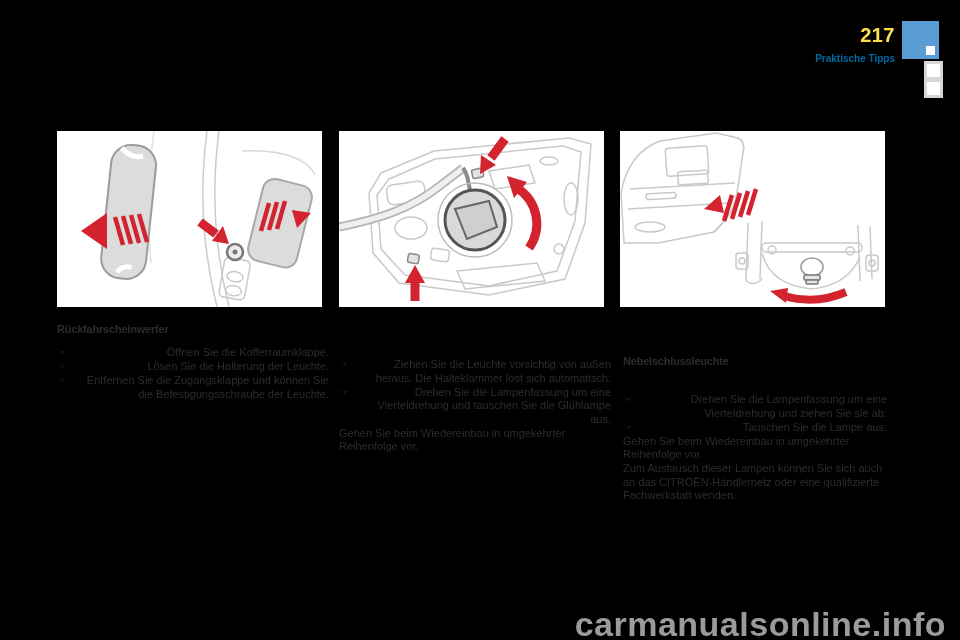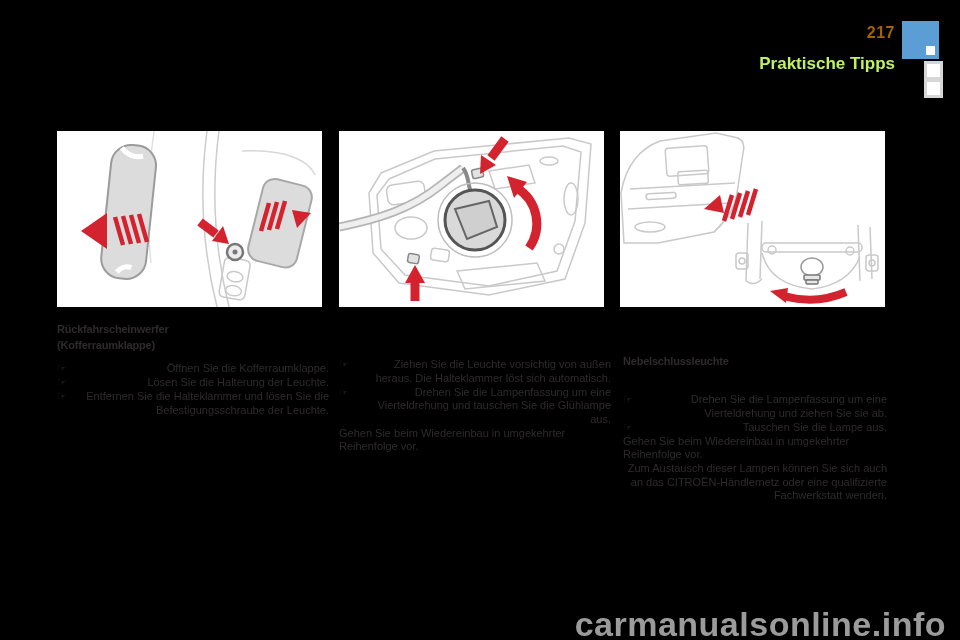--- a/index.html
+++ b/index.html
@@ -4,22 +4,22 @@
 <style>
   html,body{margin:0;padding:0;}
   body{
     width:960px;height:640px;position:relative;overflow:hidden;
     background:#000;font-family:"Liberation Sans",sans-serif;
     -webkit-font-smoothing:antialiased;
   }
   .abs{position:absolute;}
   
   .page-ref{right:65px;top:24px;text-align:right;color:#45454a;}
-  .page-num{font-size:16px;font-weight:bold;letter-spacing:.5px;color:#a16207;}
-  .section-label{font-size:17px;font-weight:bold;margin-top:12px;color:#bef264;}
+  .page-num{font-size:20px;font-weight:bold;letter-spacing:.5px;color:#fde047;}
+  .section-label{font-size:10px;font-weight:bold;margin-top:6px;color:#0369a1;}
   .tab-blue{left:902px;top:21px;width:37px;height:38px;background:#5b9ed6;}
   .tab-blue .inset{position:absolute;right:4px;bottom:4px;width:9px;height:9px;background:#fff;}
   .tab-box{left:924px;width:13px;height:13px;background:#fff;border:3px solid #d6d6d6;box-sizing:content-box;}
   .tab-box.t1{top:61px;}
   .tab-box.t2{top:79px;}
   
   .panel{top:131px;width:265px;height:176px;background:#fff;}
   .panel svg{display:block;width:100%;height:100%;}
   .p1{left:57px;}
   .p2{left:339px;}
@@ -28,21 +28,21 @@
   .col{color:#2f2b2c;font-size:11px;line-height:13.5px;}
   .col1{left:57px;top:321px;width:272px;}
   .col2{left:339px;top:358px;width:272px;}
   .col3{left:623px;top:325px;width:264px;margin-top:28px;}
   .heading{font-size:11px;line-height:16px;font-weight:bold;letter-spacing:-.2px;margin:0 0 9px 0;color:#2f2b2c;}
   .heading.single{margin-bottom:24px;}
   .bullet{display:flex;margin:0 0 .5px 0;}
   .bullet .glyph{flex:0 0 23px;font-size:11px;color:#2f2b2c;}
   .bullet .btxt{flex:1;text-align:right;}
   .note{margin-top:.5px;}
-  .note2{margin-top:.5px;text-align:right;}
+  .note2{margin-top:.5px;}
   .intro{margin:0 0 .5px 0;}
   
   .watermark{right:14px;top:605px;font-size:34px;font-weight:bold;
     color:#9b9b9b;letter-spacing:.5px;}
 </style>
 </head>
 <body>
 
 <div class="abs page-ref">
   <div class="page-num">217</div>
@@ -192,33 +192,32 @@
     <g fill="none" stroke="#d2232e">
       <path d="M226,161 Q196,174 164,165" stroke-width="8"></path>
       <polygon points="150,160 168,157 166,172" fill="#d2232e" stroke="none"></polygon>
     </g>
   </svg>
 </div>
 
 <div class="abs col col1">
   <div class="heading">
     <div>Rückfahrscheinwerfer</div>
-    <div>(Kofferraumklappe)</div>
   </div>
   <div class="bullet">
     <span class="glyph">☞</span>
     <span class="btxt">Öffnen Sie die Kofferraumklappe.</span>
   </div>
   <div class="bullet">
     <span class="glyph">☞</span>
     <span class="btxt">Lösen Sie die Halterung der Leuchte.</span>
   </div>
   <div class="bullet">
     <span class="glyph">☞</span>
-    <span class="btxt">Entfernen Sie die Halteklammer und lösen Sie die Befestigungsschraube der Leuchte.</span>
+    <span class="btxt">Entfernen Sie die Zugangsklappe und können Sie die Befestigungsschraube der Leuchte.</span>
   </div>
 </div>
 
 <div class="abs col col2">
   <div class="bullet">
     <span class="glyph">☞</span>
     <span class="btxt">Ziehen Sie die Leuchte vorsichtig von außen heraus. Die Halteklammer löst sich automatisch.</span>
   </div>
   <div class="bullet">
     <span class="glyph">☞</span>

